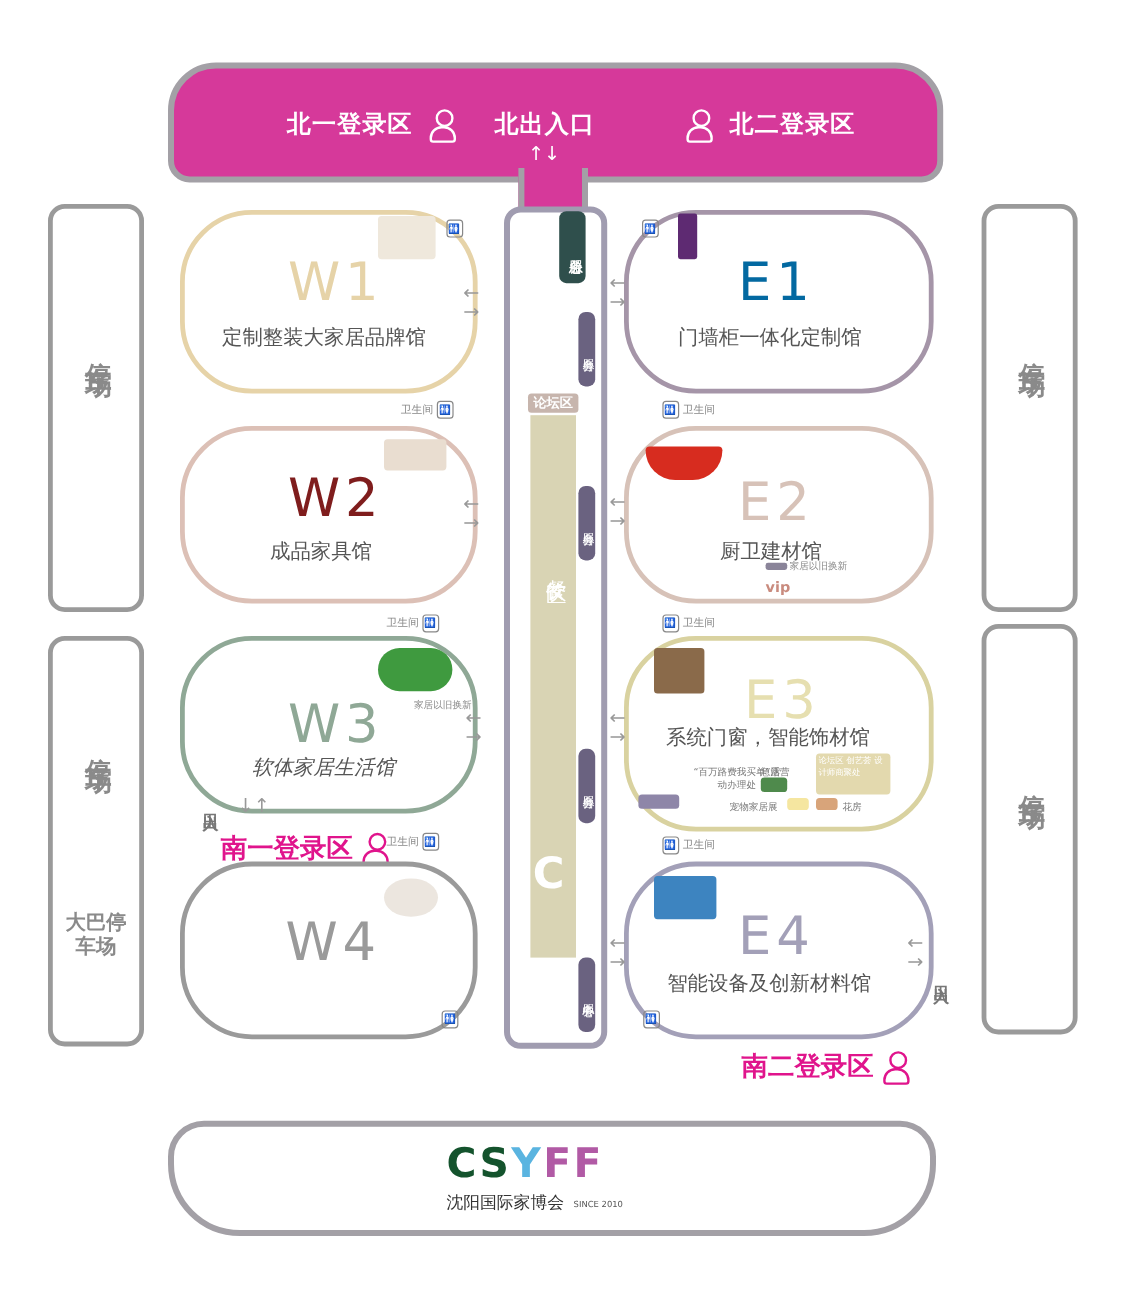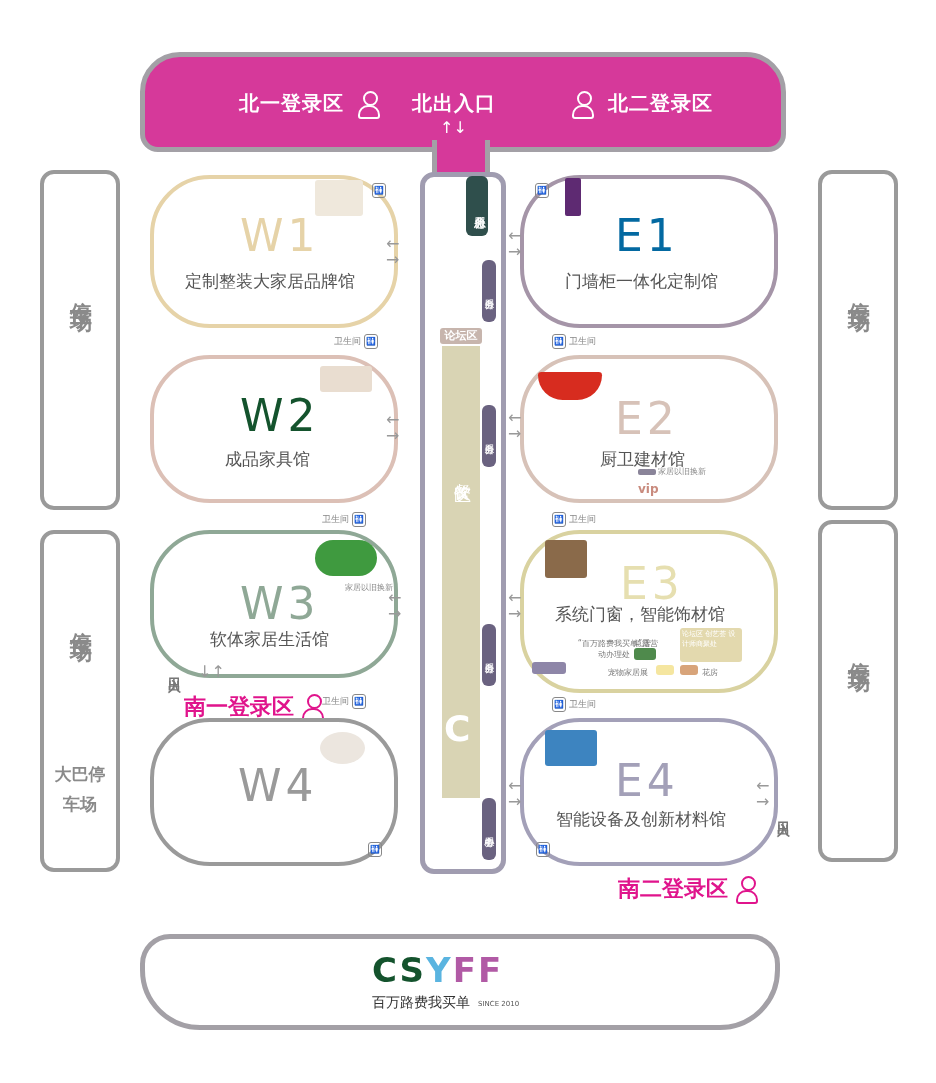--- a/index.html
+++ b/index.html
@@ -45,47 +45,47 @@
 <div class="abs north-text" style="left:572px;top:90px;">
   <span class="person" style="color:#fff;margin-right:6px;"></span>
   <span>北二登录区</span>
 </div>
 
 <div class="abs parking" style="left:40px;top:170px;width:72px;height:332px;">
   <div class="abs parking-label" style="left:22px;top:110px;">停车场</div>
 </div>
 <div class="abs parking" style="left:40px;top:530px;width:72px;height:334px;">
   <div class="abs parking-label" style="left:22px;top:80px;">停车场</div>
-  <div class="abs" style="left:6px;top:225px;width:60px;text-align:center;color:#8a8a8a;font-size:17px;font-weight:bold;line-height:30px;">大巴停车场</div>
+  <div class="abs" style="left:6px;top:225px;width:60px;text-align:center;color:#8a8a8a;font-size:17px;font-weight:bold;line-height:20px;">大巴停车场</div>
 </div>
 <div class="abs parking" style="left:818px;top:170px;width:72px;height:332px;">
   <div class="abs parking-label" style="left:22px;top:110px;">停车场</div>
 </div>
 <div class="abs parking" style="left:818px;top:520px;width:72px;height:334px;">
   <div class="abs parking-label" style="left:22px;top:120px;">停车场</div>
 </div>
 
 <div class="abs hall" style="left:150px;top:175px;width:240px;height:145px;border-color:#e6d3a8;"></div>
 <div class="abs hall-code" style="left:240px;top:210px;color:#e6d3a8;">W1</div>
 <div class="abs hall-name" style="left:185px;top:270px;">定制整装大家居品牌馆</div>
 <div class="abs" style="left:315px;top:180px;width:48px;height:36px;background:#efe8dc;border-radius:3px;"></div>
 <div class="abs wc-icon" style="left:372px;top:183px;">🚻</div>
 <div class="abs arrows" style="left:386px;top:236px;">←<br>→</div>
 <div class="abs wc" style="left:334px;top:334px;"><span>卫生间</span> <span class="wc-icon">🚻</span></div>
 
 <div class="abs hall" style="left:150px;top:355px;width:240px;height:140px;border-color:#dcc0b6;"></div>
-<div class="abs hall-code" style="left:240px;top:390px;color:#14532d;">W2</div>
+<div class="abs hall-code" style="left:240px;top:390px;color:#7f1d1d;">W2</div>
 <div class="abs hall-name" style="left:225px;top:448px;">成品家具馆</div>
 <div class="abs" style="left:320px;top:366px;width:52px;height:26px;background:#e9ddd0;border-radius:3px;"></div>
 <div class="abs arrows" style="left:386px;top:412px;">←<br>→</div>
 <div class="abs wc" style="left:322px;top:512px;"><span>卫生间</span> <span class="wc-icon">🚻</span></div>
 
 <div class="abs hall" style="left:150px;top:530px;width:240px;height:140px;border-color:#8fa896;"></div>
 <div class="abs hall-code" style="left:240px;top:578px;color:#8fa896;">W3</div>
-<div class="abs hall-name" style="left:210px;top:628px;">软体家居生活馆</div>
+<div class="abs hall-name" style="left:210px;top:628px;font-style:italic;">软体家居生活馆</div>
 <div class="abs" style="left:315px;top:540px;width:62px;height:36px;background:#3f9a3f;border-radius:18px;"></div>
 <div class="abs wc" style="left:345px;top:582px;font-size:8px;">家居以旧换新</div>
 <div class="abs arrows" style="left:388px;top:590px;">←<br>→</div>
 <div class="abs" style="left:198px;top:662px;color:#999;font-size:16px;">↓↑</div>
 <div class="abs exit-v" style="left:165px;top:668px;">出入口</div>
 <div class="abs south-login" style="left:184px;top:692px;text-align:right;">
   <span>南一登录区</span>
   <span class="person" style="color:#e0148c;"></span>
 </div>
 <div class="abs wc" style="left:322px;top:694px;"><span>卫生间</span> <span class="wc-icon">🚻</span></div>
@@ -150,14 +150,14 @@
 <div class="abs exit-v" style="left:774px;top:812px;">出入口</div>
 <div class="abs south-login" style="left:618px;top:874px;">
   <span>南二登录区</span>
   <span class="person" style="color:#e0148c;"></span>
 </div>
 
 <div class="abs bottom"></div>
 <div class="abs" style="left:372px;top:950px;font-size:34px;font-weight:bold;letter-spacing:2px;">
   <span style="color:#14532d;">CS</span><span style="color:#5ab4e0;">Y</span><span style="color:#b15aa5;">FF</span>
 </div>
-<div class="abs" style="left:372px;top:994px;font-size:14px;color:#333;">百万路费我买单</div>
+<div class="abs" style="left:372px;top:994px;font-size:14px;color:#333;">沈阳国际家博会</div>
 <div class="abs" style="left:478px;top:1000px;font-size:7px;color:#555;">SINCE 2010</div>
 
 </body></html>

